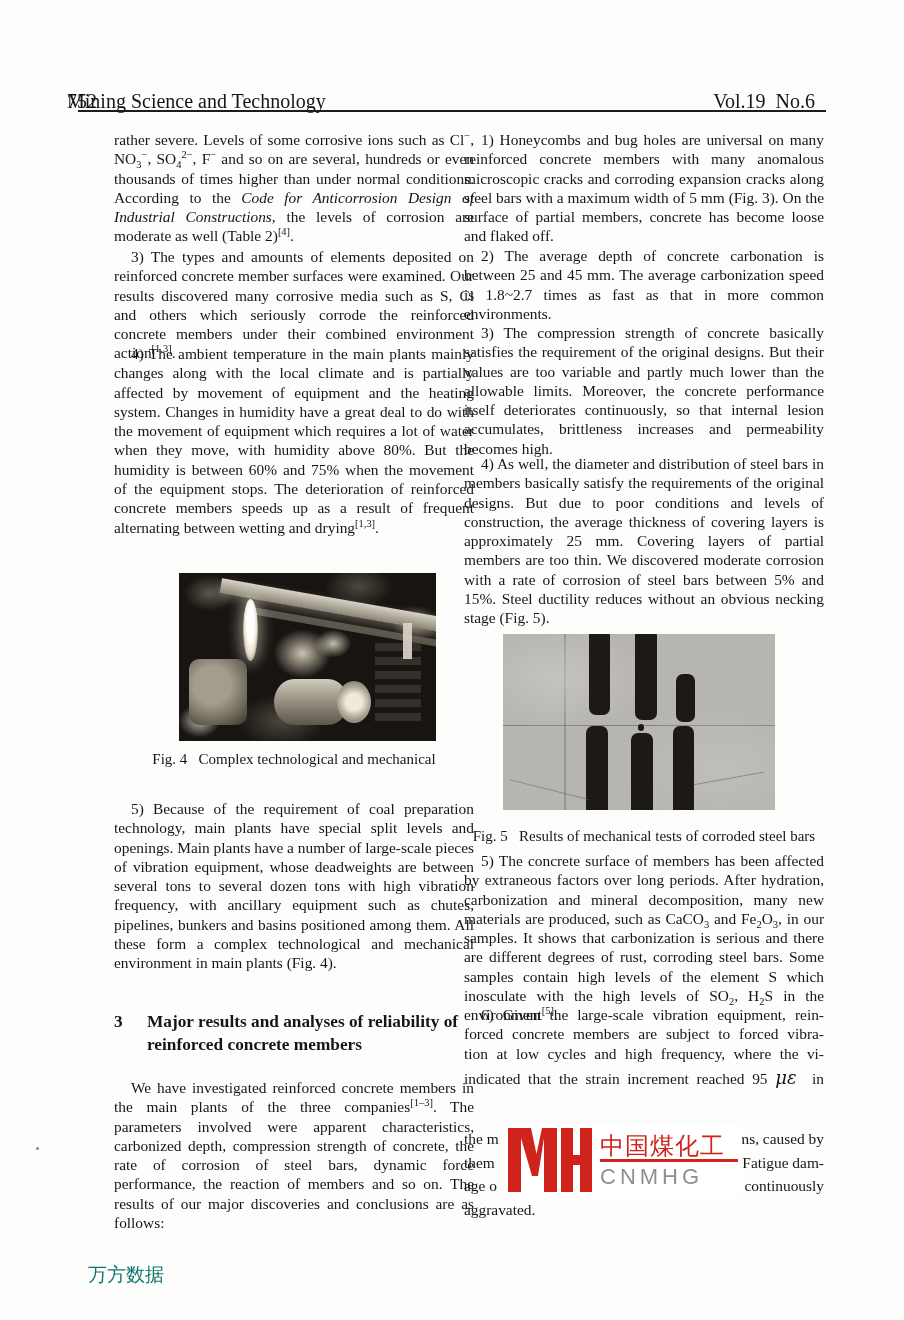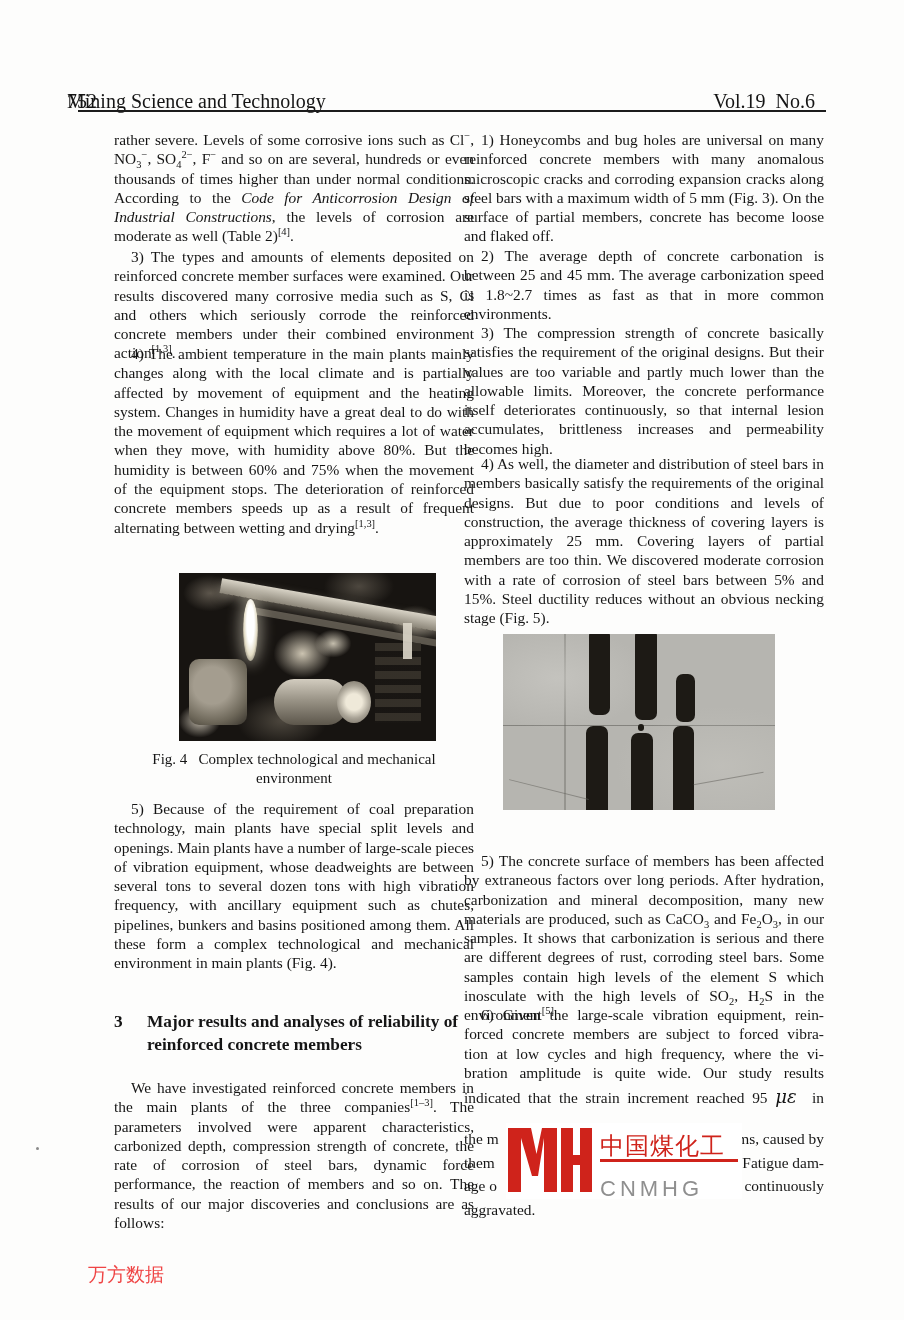--- a/index.html
+++ b/index.html
@@ -58,26 +58,26 @@
       radial-gradient(140px 80px at 80% 75%, rgba(200,199,193,.5), rgba(0,0,0,0) 75%),
       linear-gradient(0deg, rgba(0,0,0,0) 0 47.5%, rgba(90,89,84,.55) 47.5% 48.2%, rgba(0,0,0,0) 48.2%),
       linear-gradient(90deg, rgba(0,0,0,0) 0 22.5%, rgba(110,109,103,.45) 22.5% 23%, rgba(0,0,0,0) 23%);
   }
   .bar{position:absolute;background:#1d1a15;border-radius:7px;}
   .scratch{position:absolute;height:1px;background:rgba(100,98,92,.55);}
   
   .wm{position:absolute;left:506px;top:1123px;width:236px;height:76px;background:#ffffff;}
   .wm-cn{position:absolute;left:94px;top:7px;font-size:24px;letter-spacing:1px;font-family:Liberation Serif, serif;font-weight:500;}
   .wm-rule{position:absolute;left:94px;top:36px;width:138px;height:3px;}
-  .wm-latin{position:absolute;left:94px;top:41px;font-size:22px;letter-spacing:4px;font-family:"Liberation Sans",sans-serif;margin-top:12px;}
+  .wm-latin{position:absolute;left:94px;top:41px;font-size:22px;letter-spacing:4px;font-family:"Liberation Sans",sans-serif;}
   
   .tails{position:absolute;left:0;right:0;top:1007px;}
   .tail-line{display:flex;justify-content:space-between;height:23.5px;}
   
-  .footer-brand{position:absolute;left:88px;top:1262px;font-size:19px;color:#ef4444;font-family:"Liberation Sans",sans-serif;}
+  .footer-brand{position:absolute;left:88px;top:1262px;font-size:19px;color:#0f766e;font-family:"Liberation Sans",sans-serif;}
   .speck{position:absolute;left:36px;top:1147px;width:3px;height:3px;border-radius:50%;background:#8a8a8a;}
 </style>
 </head>
 <body>
 
 <div class="page">
 
   <div class="hdr">
     <span class="pno">752</span>
     <span class="jrnl">Mining Science and Technology</span>
@@ -95,21 +95,20 @@
         <div class="fig4-beam"></div>
         <div class="fig4-beam2"></div>
         <div class="fig4-rack"></div>
         <div class="fig4-lamp"></div>
         <div class="fig4-machineL"></div>
         <div class="fig4-motor"></div>
         <div class="fig4-motor-cap"></div>
         <div class="fig4-strip"></div>
       </div>
       <div class="caption" style="margin-top:9px">Fig. 4&nbsp;&nbsp;&nbsp;Complex technological and mechanical</div>
-      <div class="caption">environment</div>
     </div>
 
     <div class="blk para" style="top:677px"><span class="ind"></span>5) Because of the requirement of coal preparation technology, main plants have special split levels and openings. Main plants have a number of large-scale pieces of vibration equipment, whose deadweights are between several tons to several dozen tons with high vibration frequency, with ancillary equipment such as chutes, pipelines, bunkers and basins positioned among them. All these form a complex technological and mechanical environment in main plants (Fig.&nbsp;4).</div>
 
     <div class="blk sec-head" style="top:889px">
       <span class="num">3</span>
       <span>Major results and analyses of reliability of reinforced concrete members</span>
     </div>
 
     <div class="blk para" style="top:956px"><span class="ind"></span>We have investigated reinforced concrete members in the main plants of the three companies<sup>[1–3]</sup>. The parameters involved were apparent characteristics, carbonized depth, compression strength of concrete, the rate of corrosion of steel bars, dynamic force performance, the reaction of members and so on. The results of our major discoveries and conclusions are as follows:</div>
@@ -126,29 +125,29 @@
         <div class="bar" style="left:31.5%;top:-3%;width:21px;height:49%"></div>
         <div class="bar" style="left:48.5%;top:-3%;width:22px;height:52%"></div>
         <div class="bar" style="left:63.5%;top:23%;width:19px;height:27%"></div>
         <div class="bar" style="left:30.5%;top:52%;width:22px;height:54%"></div>
         <div class="bar" style="left:47%;top:56%;width:22px;height:50%"></div>
         <div class="bar" style="left:62.5%;top:52%;width:21px;height:54%"></div>
         <div class="bar" style="left:49.5%;top:51%;width:6px;height:4%"></div>
         <div class="scratch" style="left:2%;top:88%;width:30%;transform:rotate(14deg)"></div>
         <div class="scratch" style="left:70%;top:82%;width:26%;transform:rotate(-10deg)"></div>
       </div>
+      <div class="caption" style="margin-top:17px">Fig. 5&nbsp;&nbsp;&nbsp;Results of mechanical tests of corroded steel bars</div>
     </div>
 
     <div class="blk para" style="top:729px"><span class="ind"></span>5) The concrete surface of members has been affected by extraneous factors over long periods. After hydration, carbonization and mineral decomposition, many new materials are produced, such as CaCO<sub>3</sub> and Fe<sub>2</sub>O<sub>3</sub>, in our samples. It shows that carbonization is serious and there are different degrees of rust, corroding steel bars. Some samples contain high levels of the element S which inosculate with the high levels of SO<sub>2</sub>, H<sub>2</sub>S in the environment<sup>[5]</sup>.</div>
 
     <div class="blk" style="top:883px">
         <div class="jline"><span class="ind"></span>6) Given the large-scale vibration equipment, rein-</div>
         <div class="jline">forced concrete members are subject to forced vibra-</div>
         <div class="jline">tion at low cycles and high frequency, where the vi-</div>
-        <div class="jline">bration amplitude is quite wide. Our study results</div>
         <div class="jline">indicated that the strain increment reached 95 <span class="mu">με</span>&nbsp;&nbsp;in</div>
       </div>
 
     <div class="tails">
         <div class="tail-line">
           <span>the m</span>
           <span>beams, caused by</span>
         </div>
         <div class="tail-line">
           <span>them</span>

